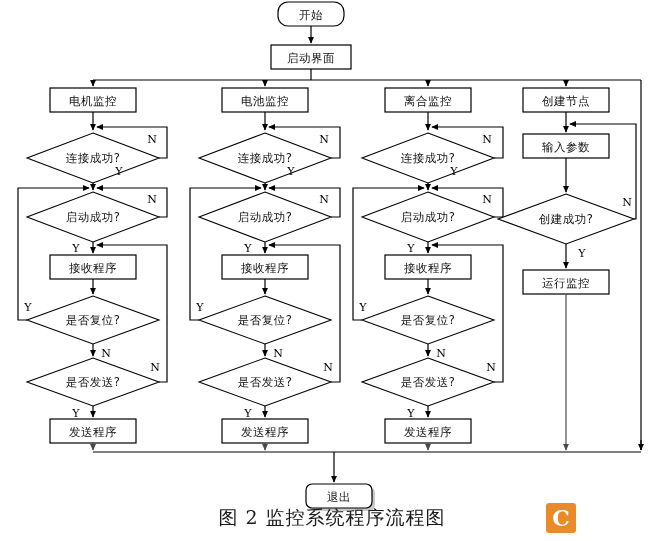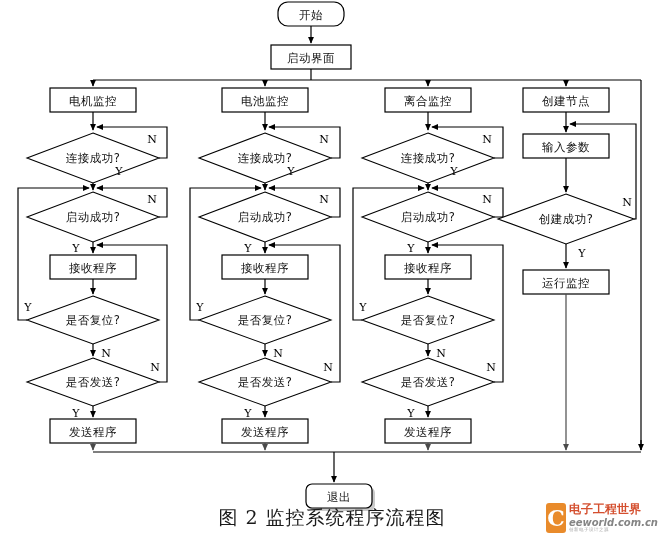--- a/index.html
+++ b/index.html
@@ -283,18 +283,13 @@
     <rect class="shadow" x="309" y="487" width="66" height="24" rx="6" ry="6"></rect>
     <rect class="node-round" x="306" y="484" width="66" height="24" rx="6" ry="6"></rect>
     <text class="node-label" x="339" y="497">退出</text>
   </g>
 </svg>
 
 <div class="caption">图 2 监控系统程序流程图</div>
 
 <div class="watermark">
   <div class="wm-logo">C</div>
-  <div class="wm-text">
-    <div class="wm-cn">电子工程世界</div>
-    <div class="wm-en">eeworld.com.cn</div>
-    <div class="wm-sub">创新电子设计之源</div>
-  </div>
 </div>
 
 </body></html>

